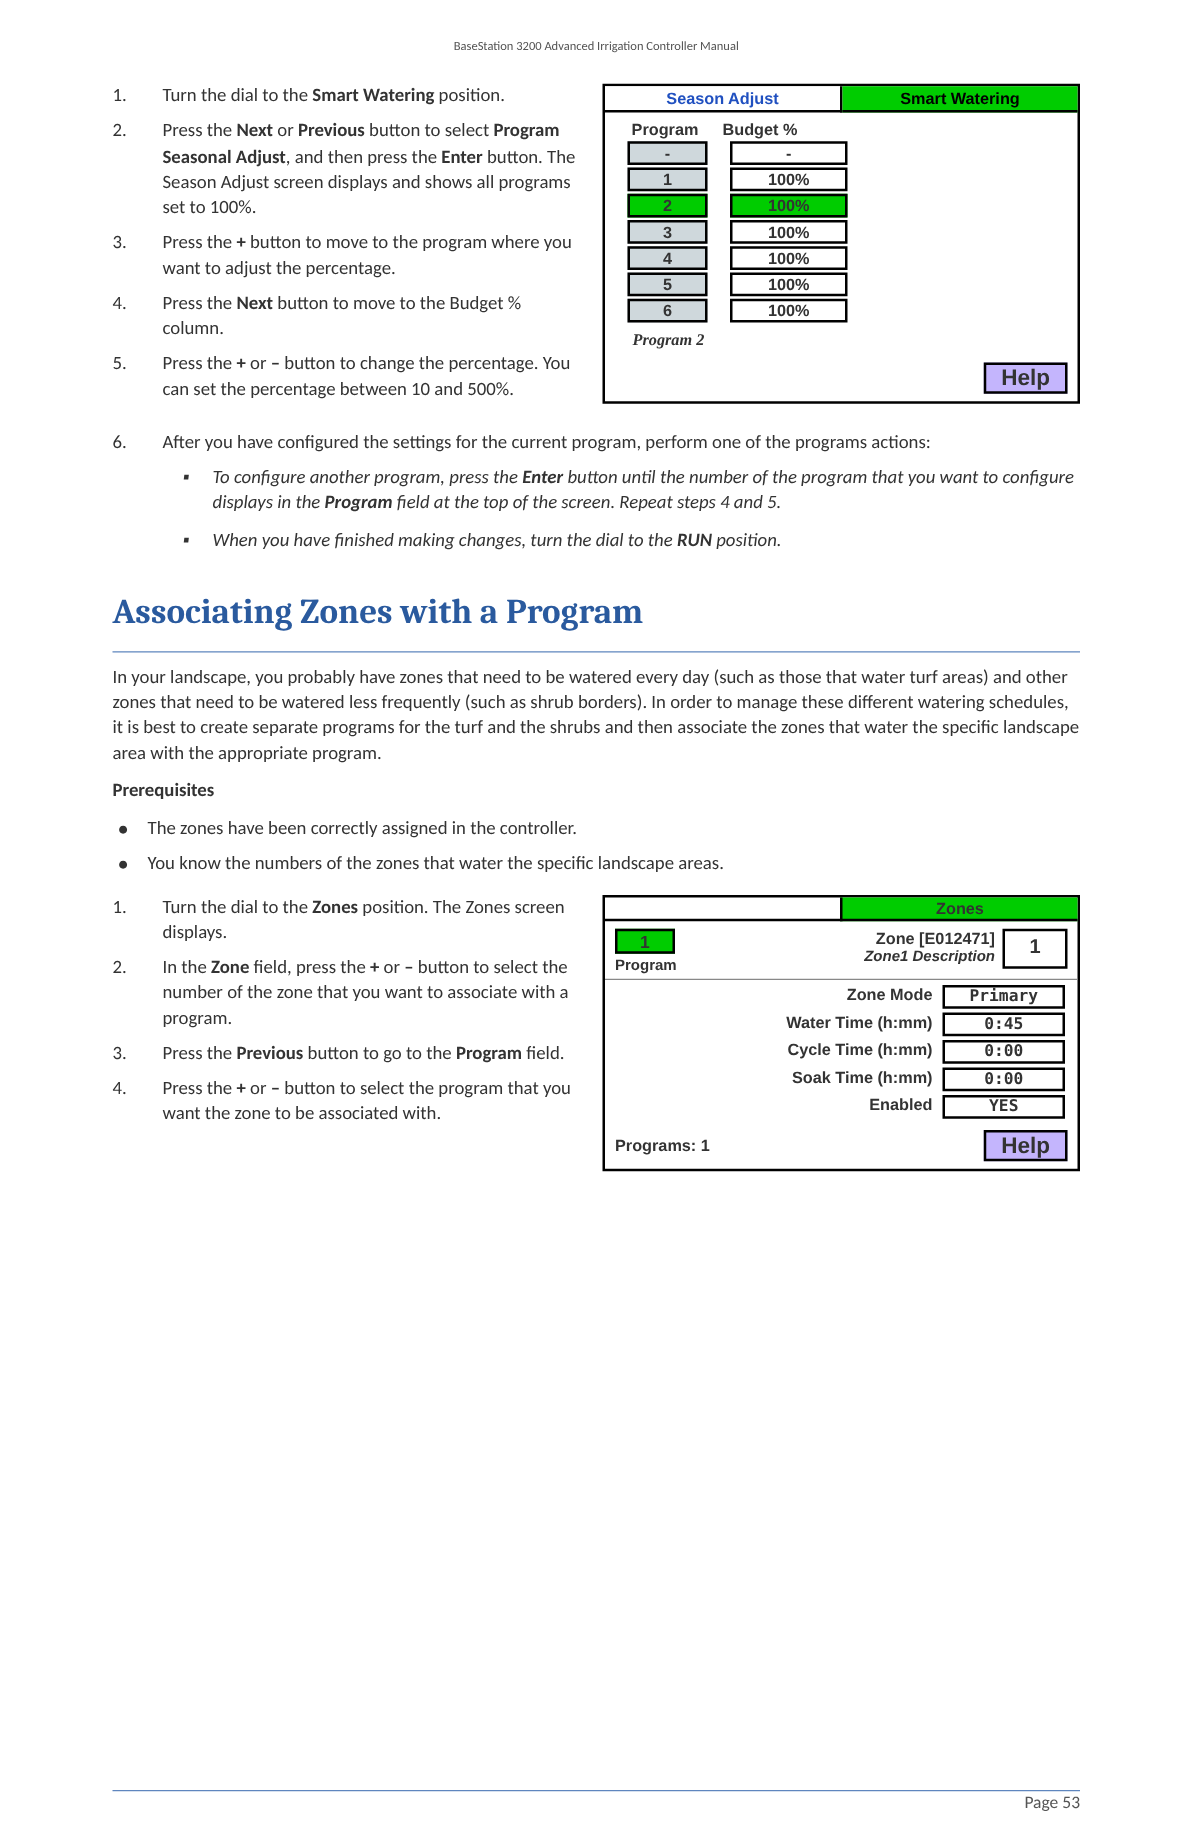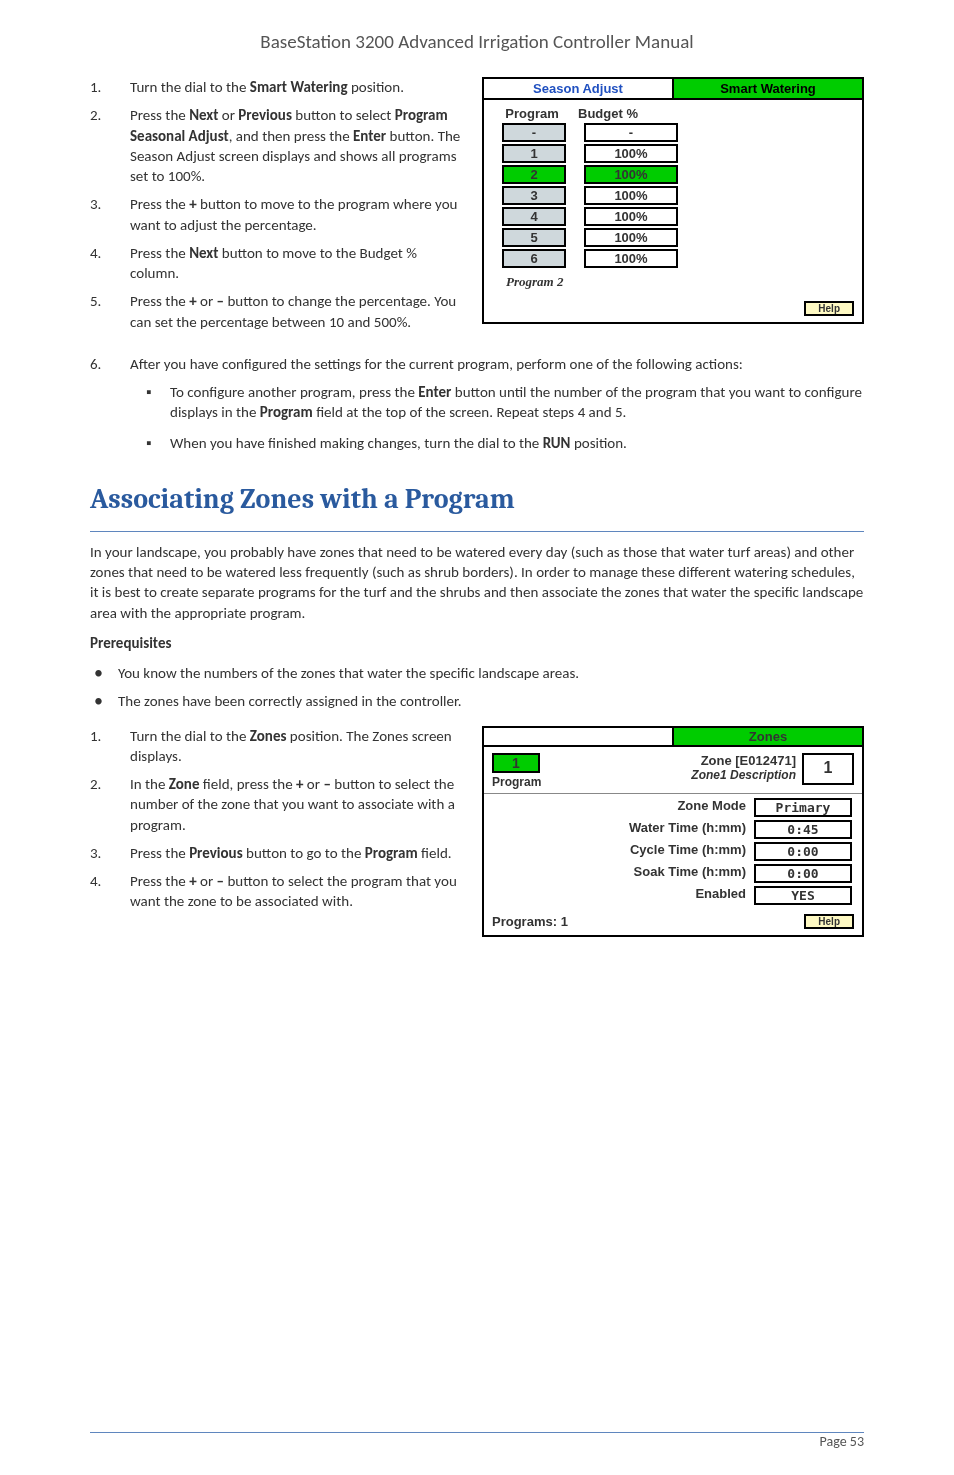--- a/index.html
+++ b/index.html
@@ -12,21 +12,21 @@
 .page {
   width: 954px;
   min-height: 1475px;
   margin: 0 auto;
   padding: 30px 90px 30px 90px;
   box-sizing: border-box;
   position: relative;
 }
 .header-title {
   text-align: center;
-  font-size: 19px;
+  font-size: 10px;
   color: #555;
   margin-bottom: 24px;
 }
 .content-with-figure {
   display: flex;
   gap: 20px;
   margin-bottom: 14px;
 }
 .content-left {
   flex: 1;
@@ -57,20 +57,21 @@
   list-style: none;
   padding: 0;
   margin: 6px 0 0 40px;
 }
 ul.square > li {
   position: relative;
   padding-left: 40px;
   margin-bottom: 10px;
   font-size: 15px;
   line-height: 1.35;
+  font-style: italic;
 }
 ul.square > li::before {
   content: "▪";
   position: absolute;
   left: 16px;
   top: 0;
 }
 .screen {
   border: 2px solid #000;
   background: #fff;
@@ -147,22 +148,22 @@
 }
 .help-row {
   text-align: right;
   padding: 6px 8px 6px;
 }
 .help-btn {
   border: 2px solid #000;
   display: inline-block;
   padding: 0 12px;
   font-weight: bold;
-  font-size: 10px;
-  background: #fef9c3;
+  font-size: 18px;
+  background: #c4b5fd;
 }
 h2.section {
   font-family: Cambria, Georgia, serif;
   color: #2a5a9e;
   font-size: 28px;
   font-weight: bold;
   margin: 30px 0 2px;
   border-bottom: 1px solid #5f86be;
   padding-bottom: 16px;
 }
@@ -371,34 +372,34 @@
           <div class="screen-footnote">Program 2</div>
         </div>
         <div class="help-row"><span class="help-btn">Help</span></div>
       </div>
     </div>
   </div>
 
   <ol class="numbered">
     <li>
         <span class="num">6.</span>
-        <span class="txt">After you have configured the settings for the current program, perform one of the following actions:</span>
+        <span class="txt">After you have configured the settings for the current program, perform one of the programs actions:</span>
       </li>
   </ol>
   <ul class="square">
     <li><span>To configure another program, press the </span><span class="bold">Enter</span><span> button until the number of the program that you want to configure displays in the </span><span class="bold">Program</span><span> field at the top of the screen. Repeat steps 4 and 5.</span></li>
     <li><span>When you have finished making changes, turn the dial to the </span><span class="bold">RUN</span><span> position.</span></li>
   </ul>
 
   <h2 class="section">Associating Zones with a Program</h2>
   <p class="body">In your landscape, you probably have zones that need to be watered every day (such as those that water turf areas) and other zones that need to be watered less frequently (such as shrub borders). In order to manage these different watering schedules, it is best to create separate programs for the turf and the shrubs and then associate the zones that water the specific landscape area with the appropriate program.</p>
   <p class="body bold">Prerequisites</p>
   <ul class="bullets">
+    <li>The zones have been correctly assigned in the controller.</li>
     <li>You know the numbers of the zones that water the specific landscape areas.</li>
-    <li>The zones have been correctly assigned in the controller.</li>
   </ul>
 
   <div class="content-with-figure">
     <div class="content-left">
       <ol class="numbered">
         <li>
             <span class="num">1.</span>
             <span class="txt"><span>Turn the dial to the </span><span class="bold">Zones</span><span> position. The Zones screen displays.</span></span>
           </li>
         <li>

